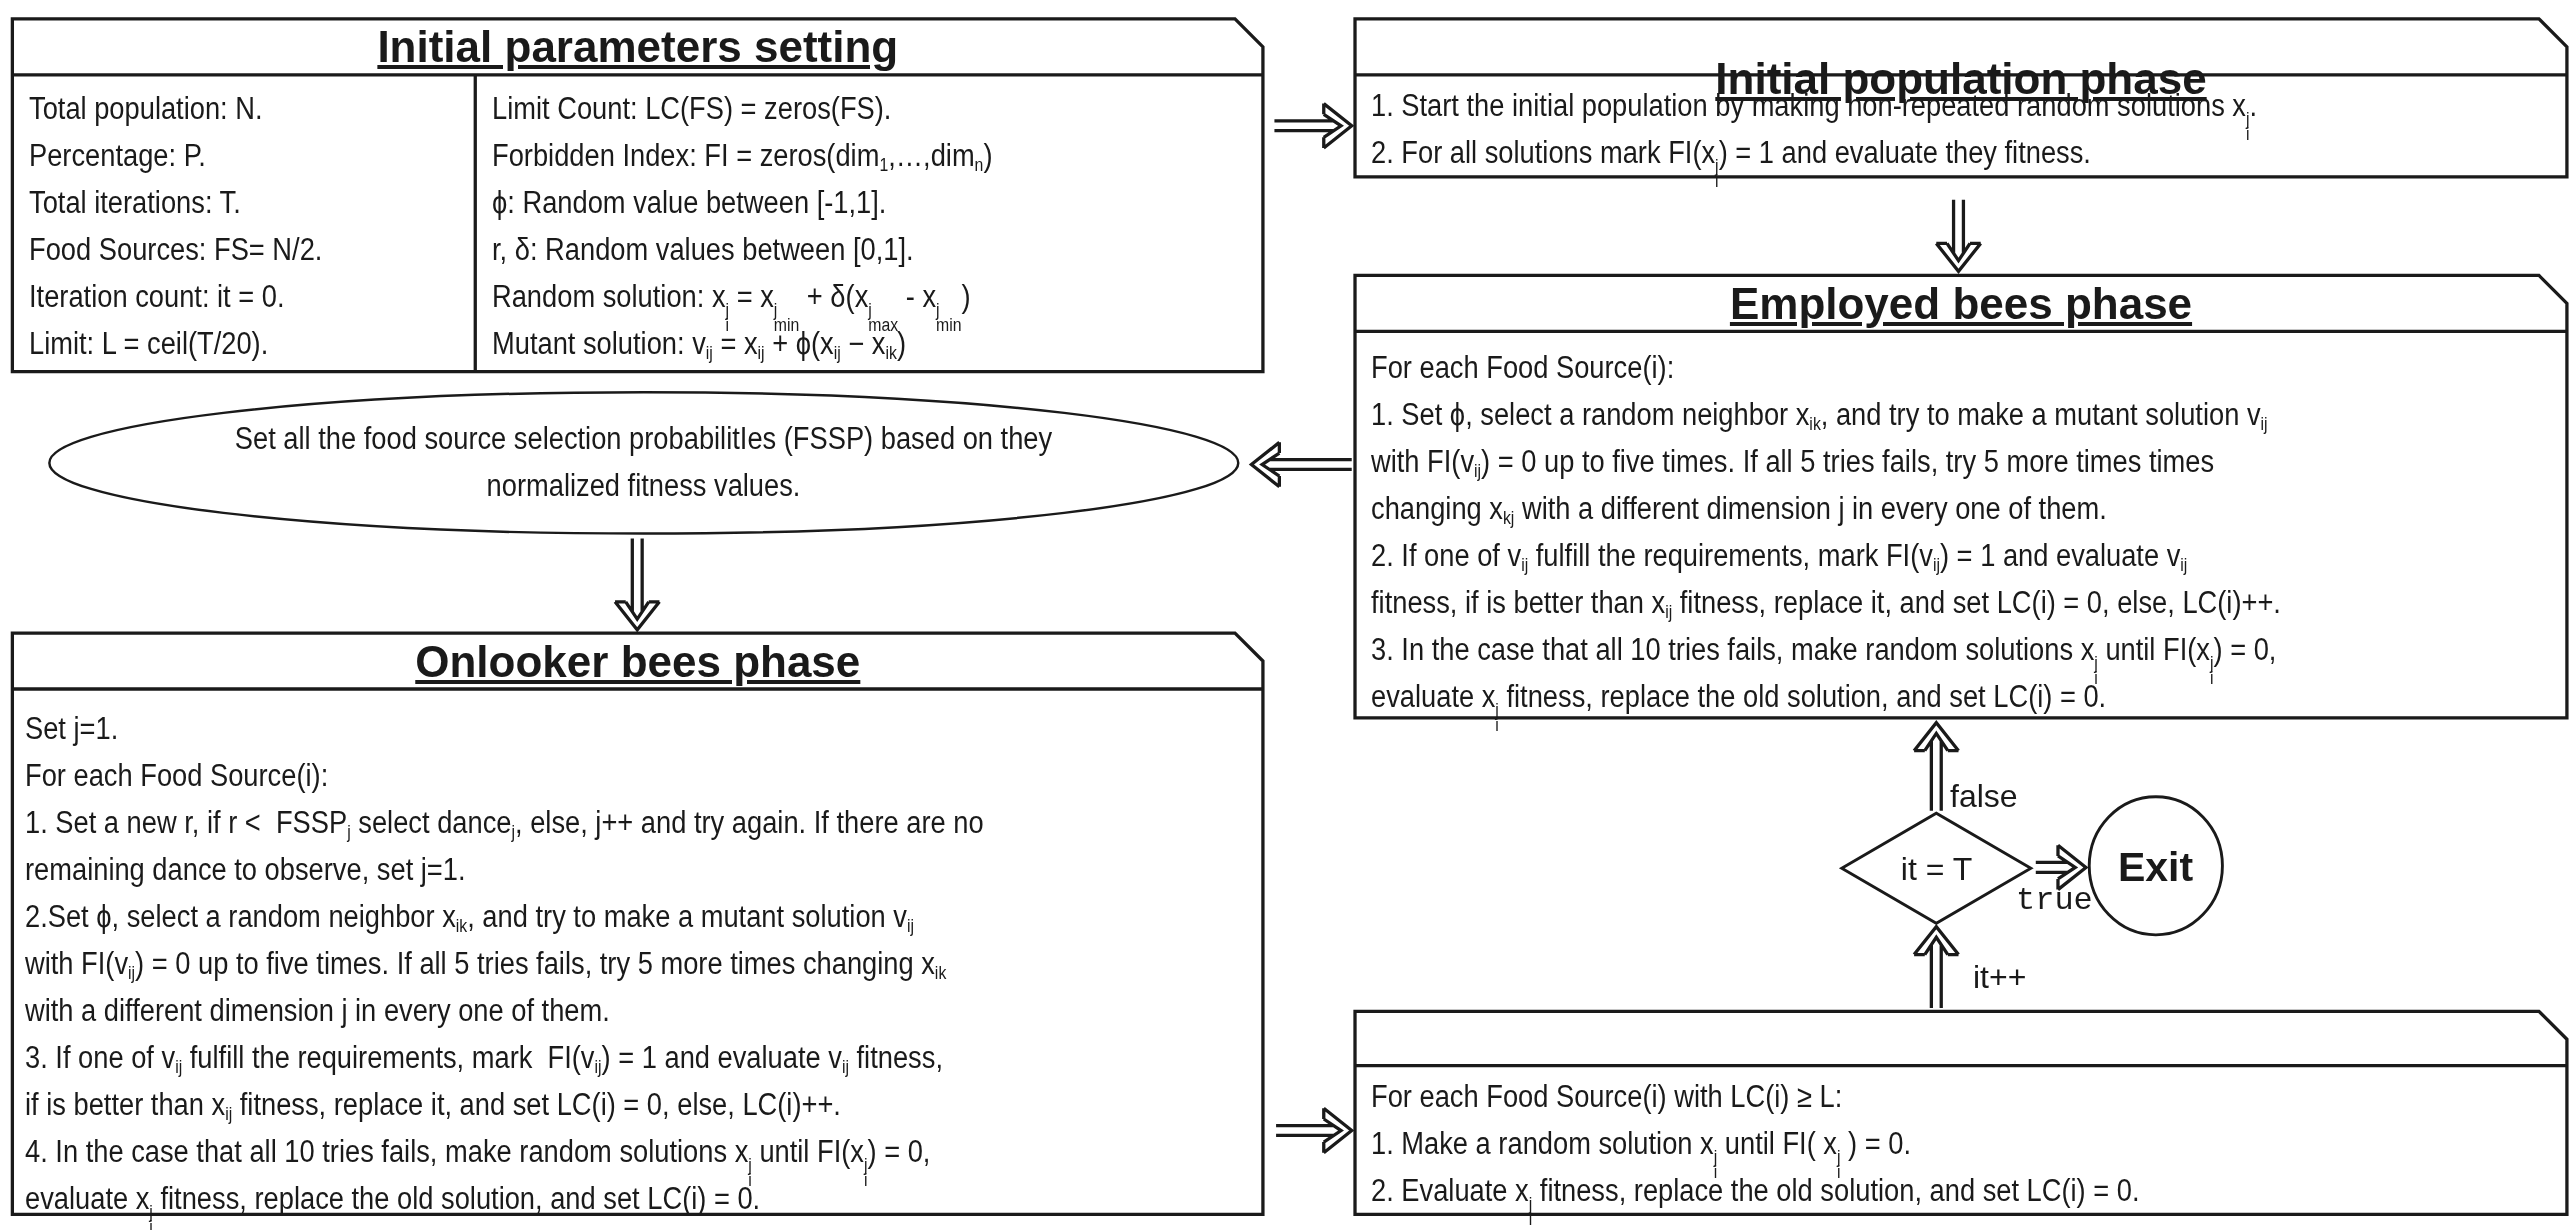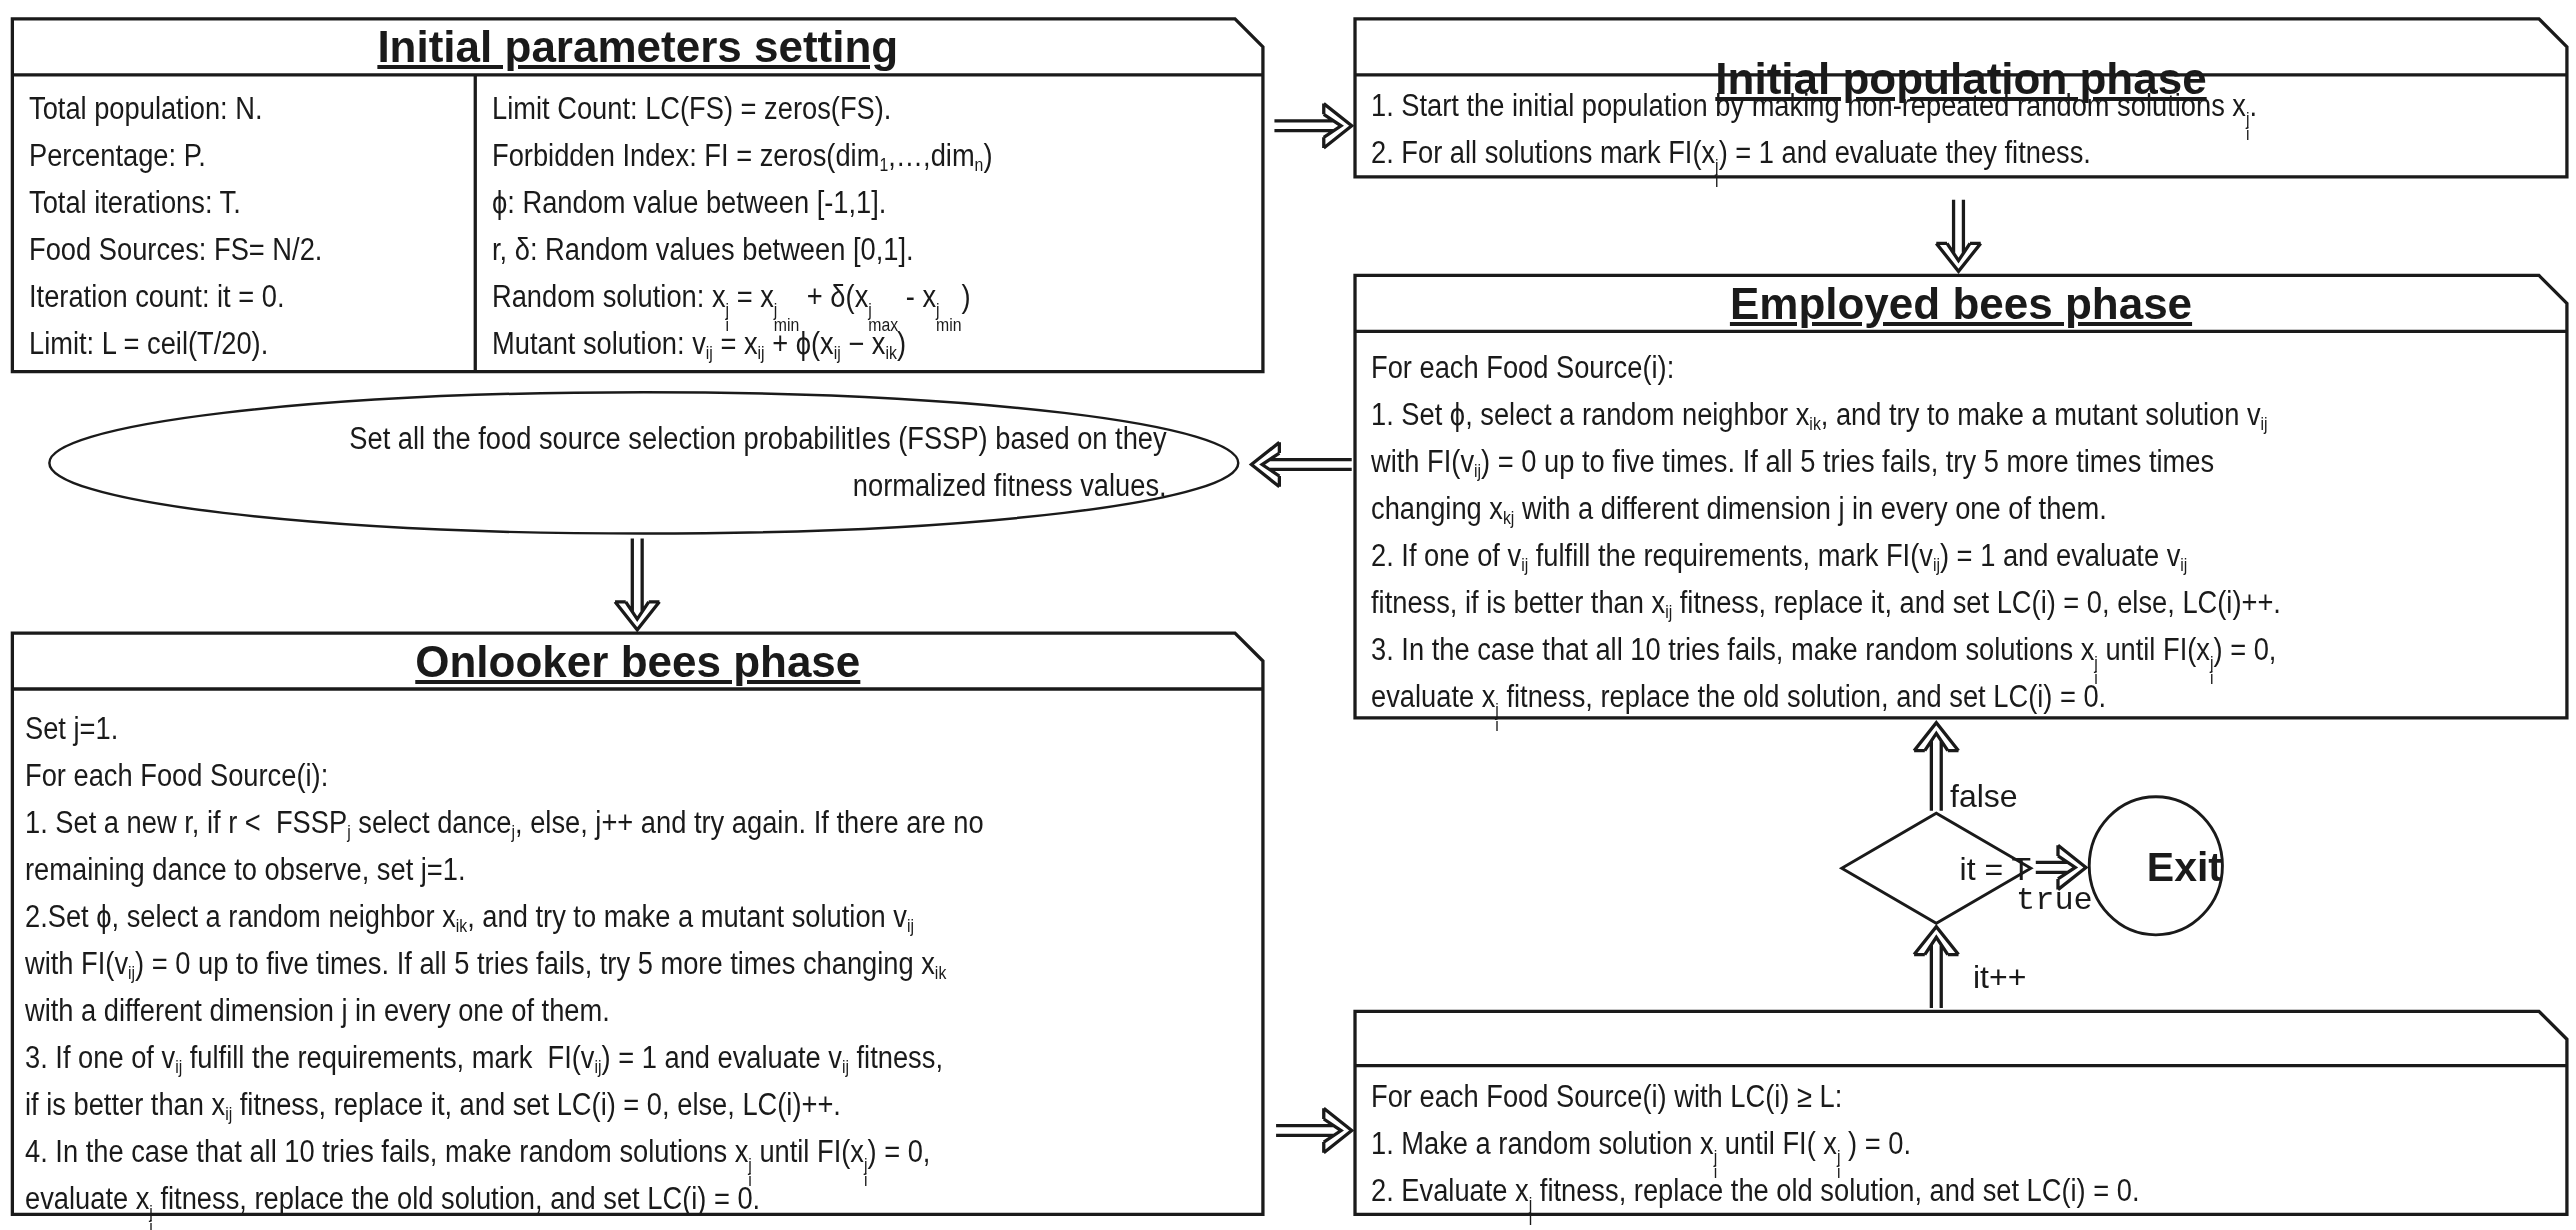--- a/index.html
+++ b/index.html
@@ -4,28 +4,28 @@
 <style>
   html,body{margin:0;padding:0;background:#ffffff;}
   #canvas{position:relative;width:2576px;height:1230px;background:#ffffff;
           font-family:"Liberation Sans",sans-serif;color:#1a1a1a;overflow:hidden;}
   #shapes{position:absolute;left:0;top:0;}
   .box-title{position:absolute;font-weight:bold;font-size:44px;display:flex;
              align-items:center;justify-content:center;white-space:nowrap;text-decoration:underline;}
   .lines{position:absolute;}
   .tline{height:47px;line-height:47px;font-size:31px;white-space:nowrap;
          transform:scaleX(0.88);transform-origin:0 50%;}
-  .lines.centered{text-align:right;}
+  .lines.centered{text-align:center;}
   .lines.centered .tline{transform-origin:50% 50%;}
   sub{font-size:0.58em;vertical-align:-0.3em;line-height:0;}
   .ss{display:inline-flex;flex-direction:column;align-items:flex-start;
       vertical-align:-0.52em;font-size:0.58em;line-height:0.82;font-style:normal;}
   .ss span{display:block;}
   .lbl{position:absolute;font-size:32px;line-height:1.1;white-space:nowrap;}
-  .lbl.centered{text-align:right;}
+  .lbl.centered{text-align:center;}
   .exit-lbl{font-size:41px;font-weight:bold;}
 </style>
 </head>
 <body>
 
 <div id="canvas">
 
   <svg id="shapes" width="2576" height="1230" viewBox="0 0 3133 1496">
     <g stroke="#1a1a1a" fill="none" stroke-width="4">
 

